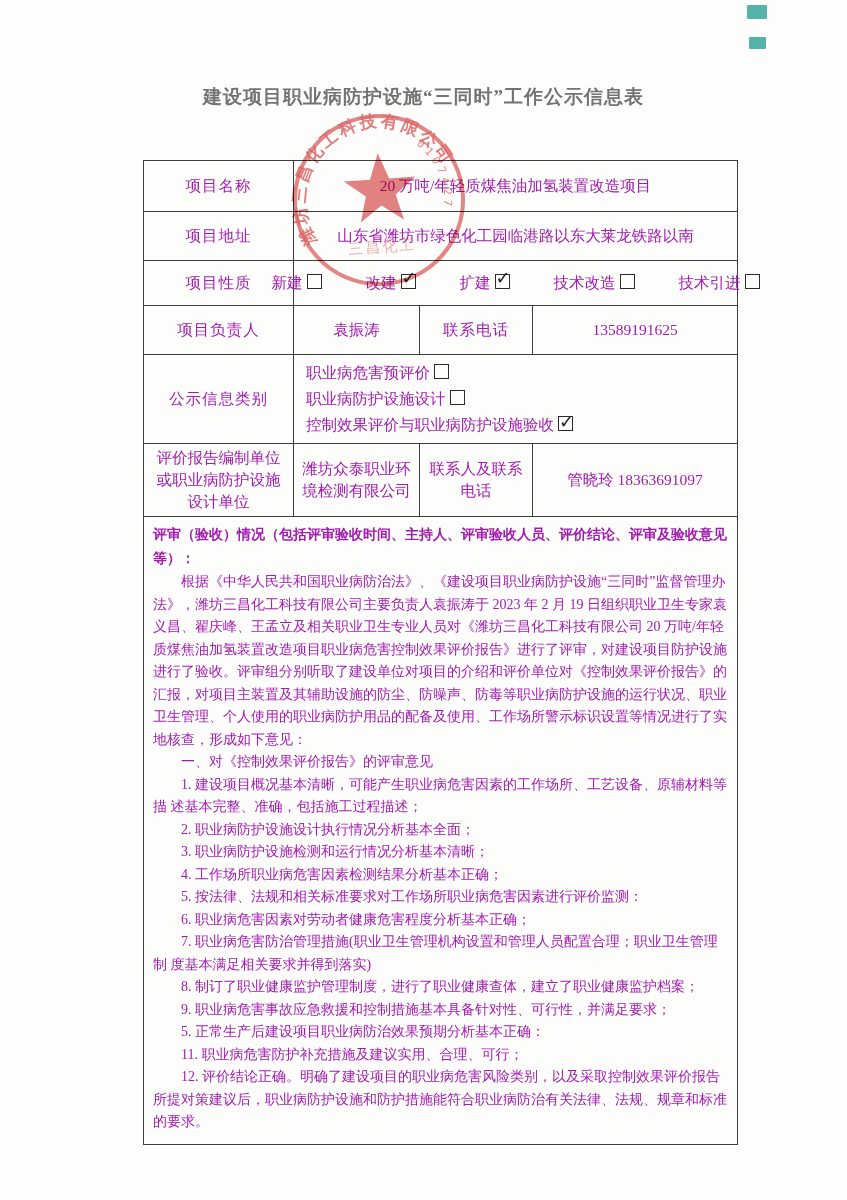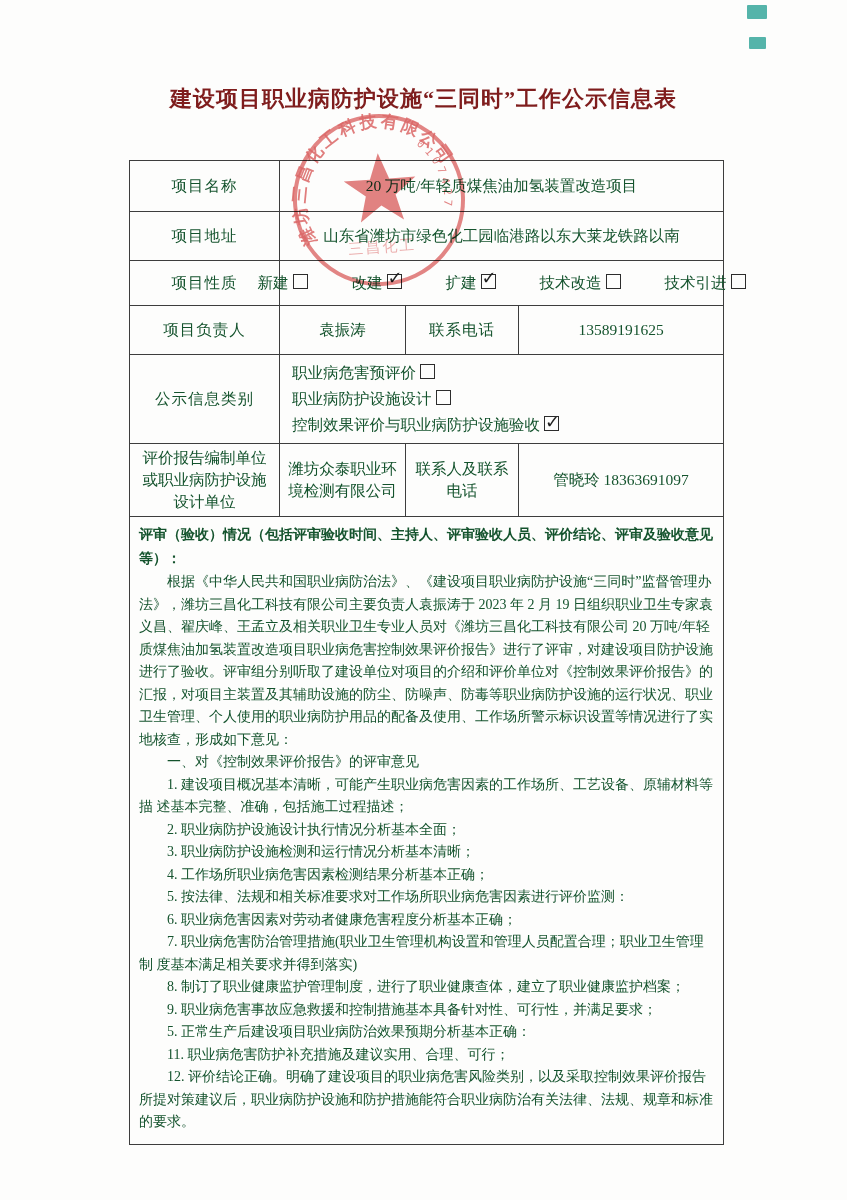--- a/index.html
+++ b/index.html
@@ -11,28 +11,28 @@
   }
   .page{position:absolute;inset:0;}
 
   
   .artifact{position:absolute;border-radius:1px;}
   .artifact.a1{left:747px;top:5px;width:20px;height:14px;}
   .artifact.a2{left:749px;top:37px;width:17px;height:12px;}
 
   .doc-title{
     position:absolute;top:84px;left:0;width:100%;
-    text-align:center;font-size:22px;font-weight:700;letter-spacing:1px;
-    color:#7f1d1d;
+    text-align:center;font-size:19px;font-weight:700;letter-spacing:1px;
+    color:#737373;
   }
 
   table.form{
-    position:absolute;left:129px;top:160px;width:594px;
+    position:absolute;left:143px;top:160px;width:594px;
     border-collapse:collapse;table-layout:fixed;
-    font-size:15.5px;color:#14532d;
+    font-size:15.5px;color:#a21caf;
   }
   table.form td{
     border:1.6px solid #3d3d3d;
     padding:3px 6px;
     vertical-align:middle;
     line-height:22px;
   }
   td.lbl{text-align:center;letter-spacing:1px;}
   td.val-center{text-align:center;}
   .row-name td{height:44px;}

